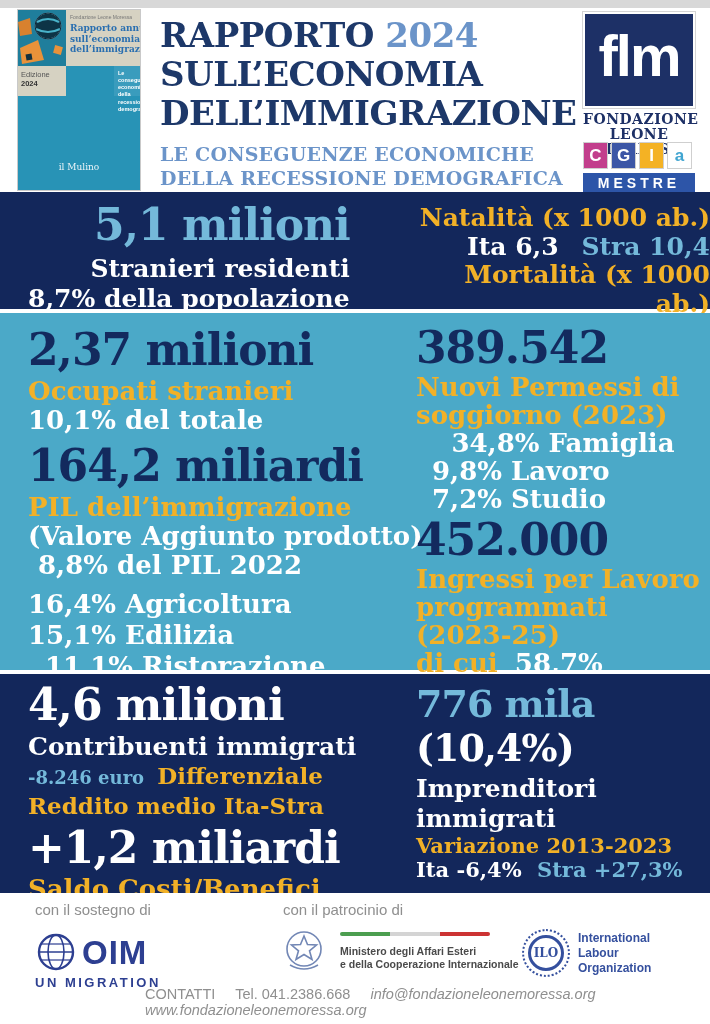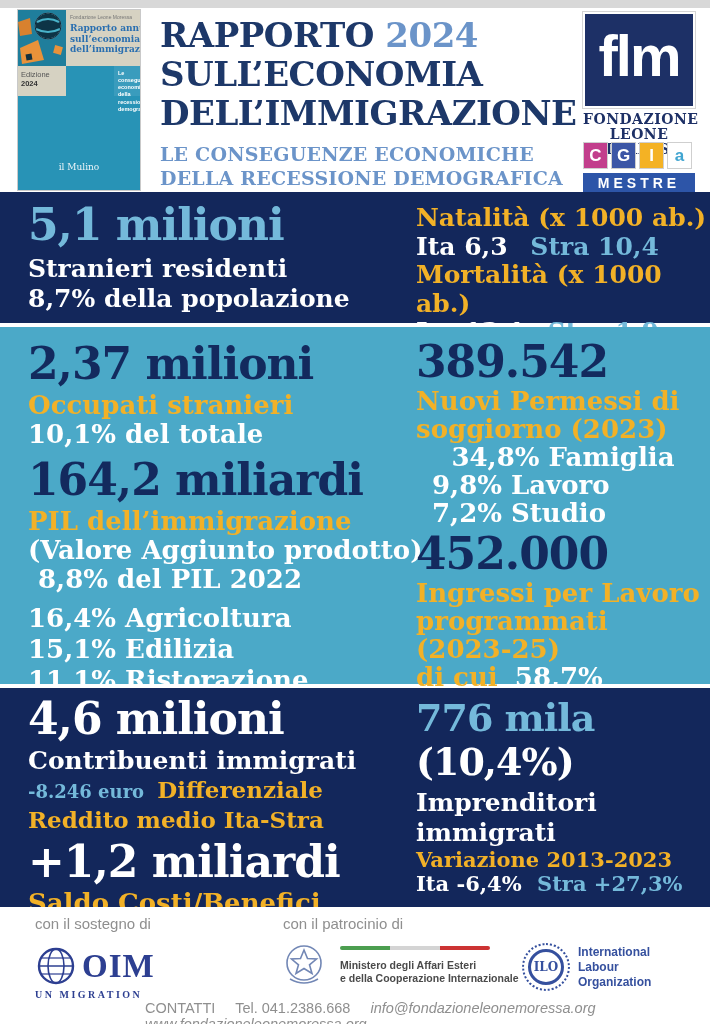--- a/index.html
+++ b/index.html
@@ -57,21 +57,21 @@
   .cgia-a { background:#ffffff; color:#41a5d1; }
   .cgia-city { margin-top:4px; height:21px; background:#2d55a8; color:#fff; text-align:center;
                font-family:"Liberation Sans",sans-serif; font-weight:bold; font-size:14px;
                letter-spacing:4px; line-height:21px; }
 
   
   .band { position:relative; width:100%; }
   .navy { background:#13275b; }
   .teal { background:#4ba9c8; }
   .sep  { height:4px; background:#fff; }
-  .band-1 { height:131px; }
+  .band-1 { height:117px;text-align:right; }
   .band-2 { height:357px; }
   .band-3 { height:219px; }
 
   .col-left  { position:absolute; left:28px; top:0; }
   .col-right { position:absolute; left:416px; top:0; }
 
   .c-white { color:#ffffff; }
   .c-blue  { color:#74b9da; }
   .c-yellow{ color:#f2b127; }
   .c-navy  { color:#132a5e; }
@@ -87,24 +87,24 @@
   .gap8 { margin-top:8px; } .gap6 { margin-top:6px; } .gap9 { margin-top:9px; } .gap4 { margin-top:4px; }
   .mr10 { margin-right:14px; }
   .mr6 { margin-right:8px; }
 
   
   .footer { position:relative; height:117px; background:#fff; font-family:"Liberation Sans",sans-serif; }
   .foot-label { position:absolute; top:8px; font-size:15px; color:#8f8f8f; }
   .foot-label.support { left:35px; }
   .foot-label.patronage { left:283px; }
 
-  .oim { position:absolute; left:35px; top:38px;font-family:Liberation Serif, serif; }
+  .oim { position:absolute; left:35px; top:38px; }
   .oim-row { display:flex; align-items:center; gap:5px; }
   .oim-acronym { font-size:33px; font-weight:bold; color:#2d3f91; letter-spacing:1px; line-height:1; }
-  .oim-sub { font-size:10px; color:#2d3f91; letter-spacing:2.5px; margin-top:2px; font-weight:bold; }
+  .oim-sub { font-size:13px; color:#2d3f91; letter-spacing:2.5px; margin-top:2px; font-weight:bold; }
 
   .ministry { position:absolute; left:278px; top:32px; display:flex; gap:10px; align-items:center; }
   .tricolor { display:flex; height:4px; width:150px; margin-bottom:9px; }
   .tricolor span { flex:1; }
   .tri-green { background:#4c9e50; border-radius:2px 0 0 2px; }
   .tri-mid   { background:#d4d4d4; }
   .tri-red   { background:#cc3333; border-radius:0 2px 2px 0; }
   .ministry-text { font-size:10.5px; color:#4a4a4a; font-weight:bold; line-height:13px; }
 
   .ilo { position:absolute; left:522px; top:36px; display:flex; gap:8px; align-items:center; }
@@ -220,21 +220,21 @@
       <div class="stat27 c-white">10,1% del totale</div>
 
       <div class="big c-navy gap8">164,2 miliardi</div>
       <div class="stat27 c-yellow gap4">PIL dell’immigrazione</div>
       <div class="stat27 c-white">(Valore Aggiunto prodotto)</div>
       <div class="stat27 c-white indent-sm">8,8% del PIL 2022</div>
 
       <div class="gap9">
         <div class="stat27 c-white" style="line-height:31px;">16,4% Agricoltura</div>
         <div class="stat27 c-white" style="line-height:31px;">15,1% Edilizia</div>
-        <div class="stat27 c-white" style="line-height:31px;">11,1% Ristorazione</div>
+        <div class="stat27 c-white" style="line-height:31px;margin-left:17px;">11,1% Ristorazione</div>
       </div>
     </div>
 
     <div class="col-right" style="top:14px;">
       <div class="big c-navy" style="line-height:42px;">389.542</div>
       <div class="stat27 c-yellow gap4" style="line-height:28px;">Nuovi Permessi di</div>
       <div class="stat27 c-yellow" style="line-height:28px;">soggiorno (2023)</div>
       <div>
         <div class="stat27 c-white" style="line-height:28px;text-align:center;">34,8% Famiglia</div>
         <div class="stat27 c-white indent" style="line-height:28px;">9,8% Lavoro</div>

